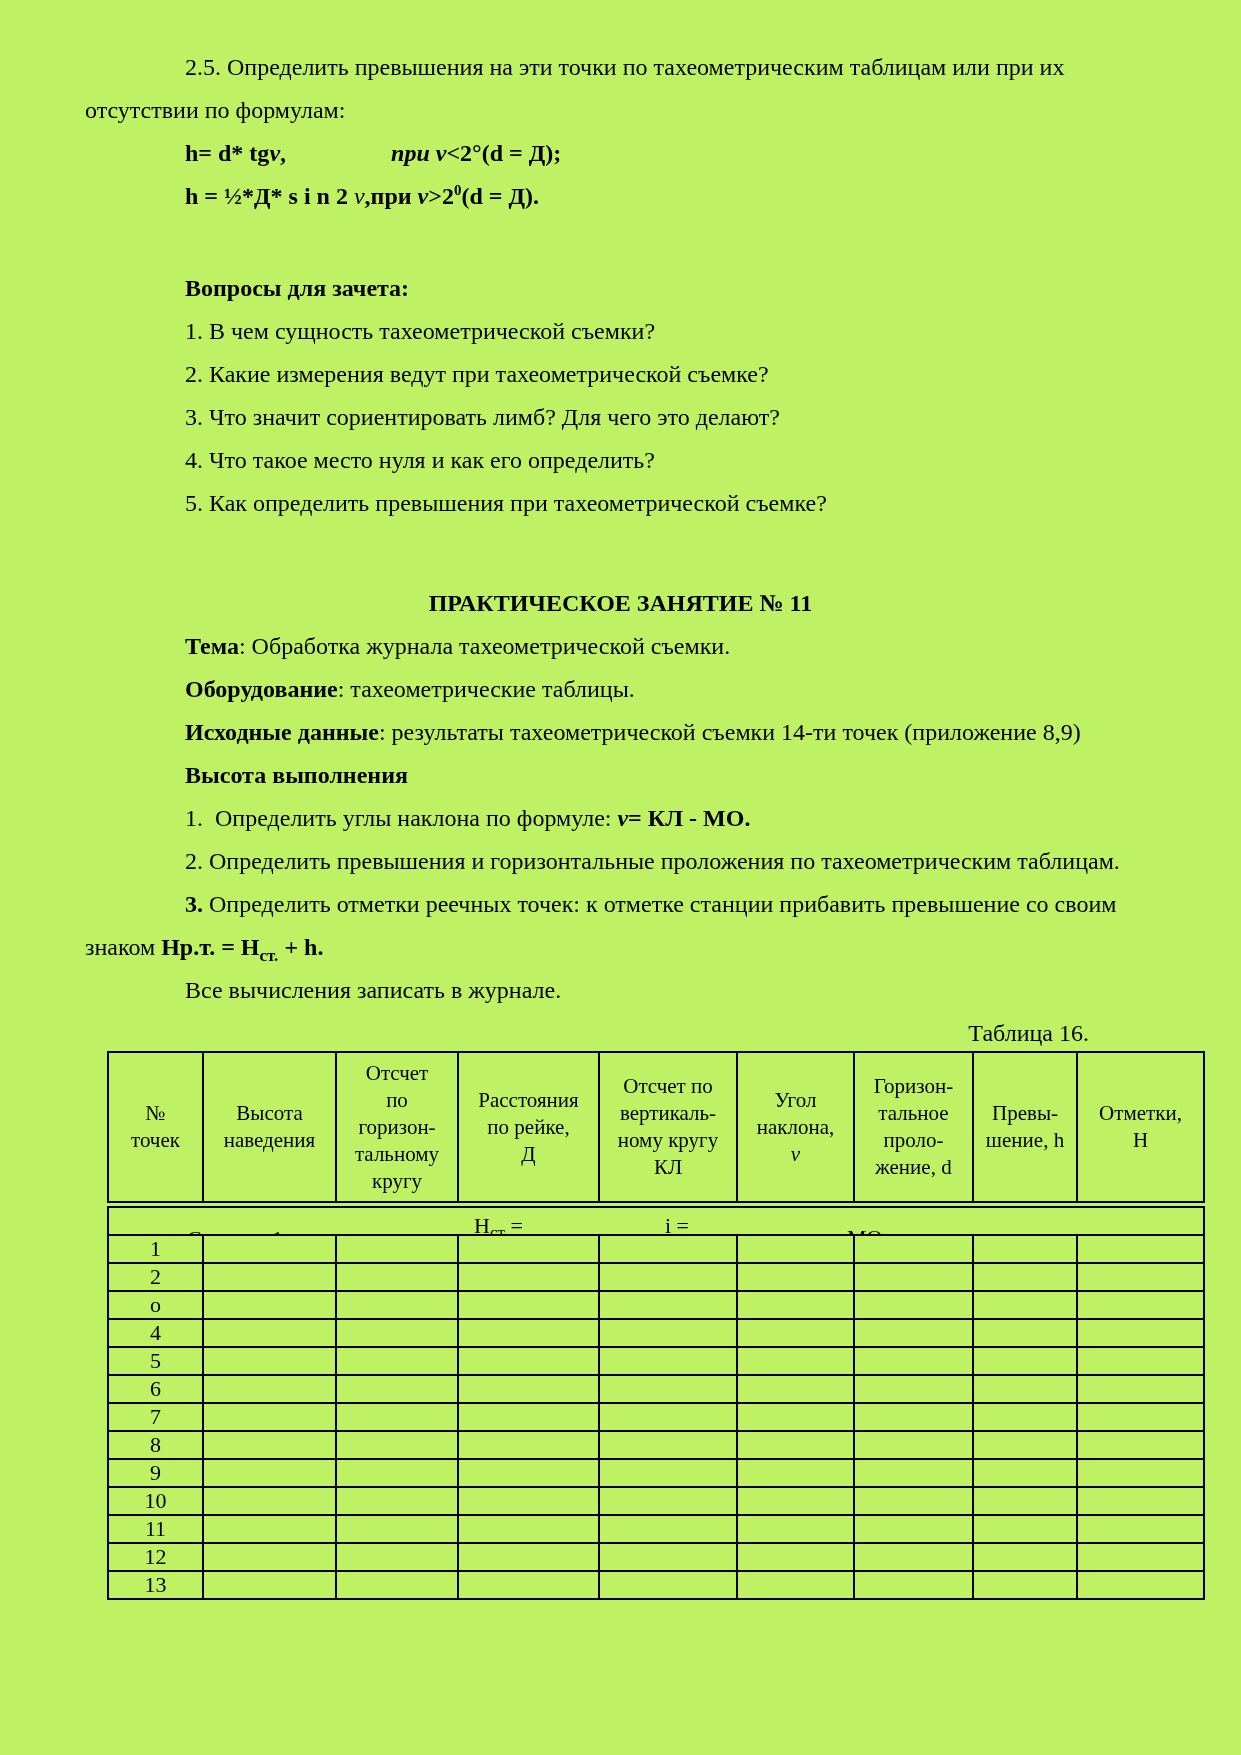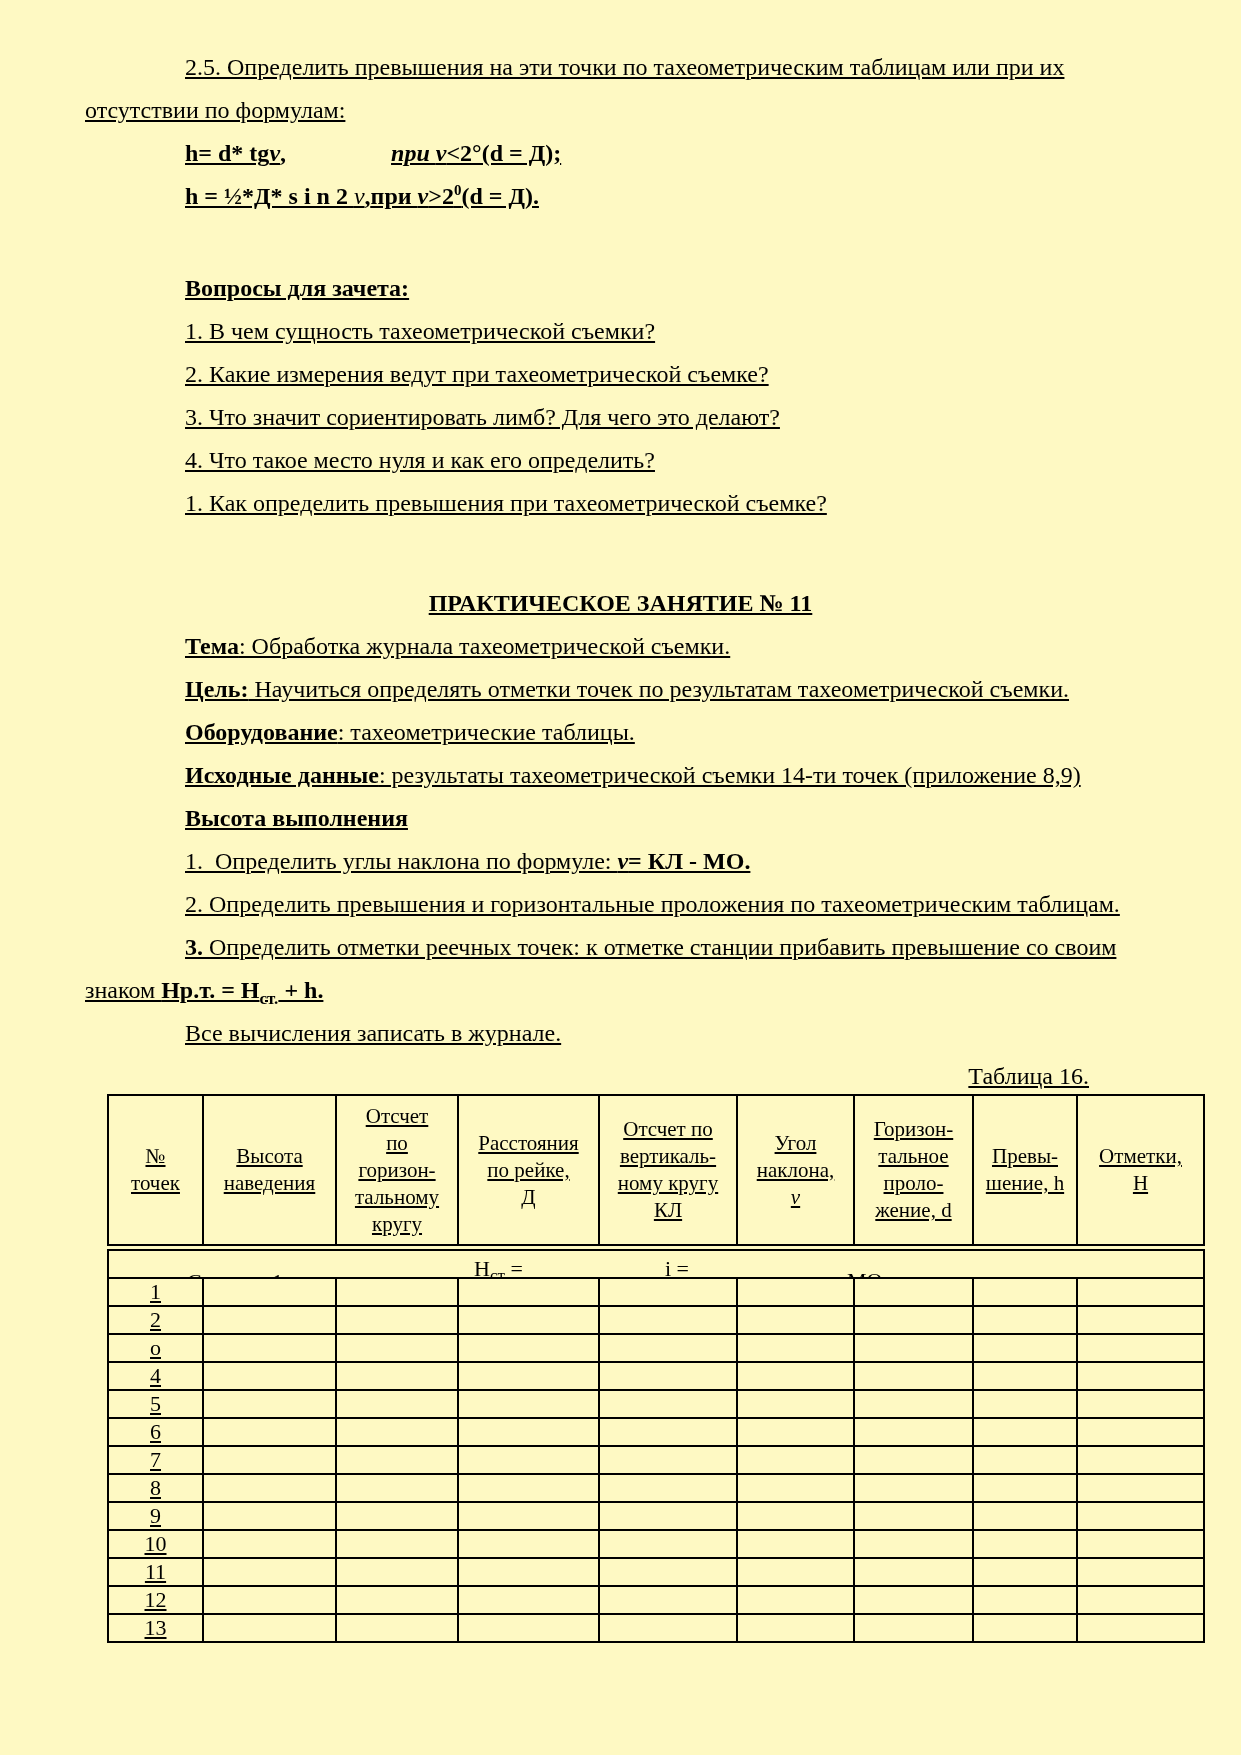--- a/index.html
+++ b/index.html
@@ -1,27 +1,26 @@
 <!DOCTYPE html>
 <html><head>
 <meta charset="utf-8">
 <style>
   html, body { margin: 0; padding: 0; background: #ffffff; }
   .page {
     position: relative;
     width: 1241px;
     height: 1755px;
     box-sizing: border-box;
-    background: #fef9c3;
+    background: #bef264;
     color: #000000;
     font-family: "Liberation Serif", "DejaVu Serif", serif;
     font-size: 24px;
     padding: 46px 60px 0 85px;
     overflow: hidden;
-    text-decoration: underline;
   }
   .line {
     margin: 0;
     line-height: 43px;
     white-space: nowrap;
   }
   .indent { padding-left: 100px; }
   .center { text-align: center; padding-right: 25px; }
   .mt-lg { margin-top: 49px; }
   .mt-xl { margin-top: 57px; }
@@ -78,24 +77,23 @@
   <div id="text-body">
       <p class="line indent"><span>2.5. Определить превышения на эти точки по тахеометрическим таблицам или при их</span></p>
       <p class="line"><span>отсутствии по формулам:</span></p>
       <p class="line indent"><span class="b">h= d* tg</span><span class="b i">v</span><span class="b">,</span><span class="gap"></span><span class="b i">при </span><span class="b i">v</span><span class="b">&lt;2°(d = Д);</span></p>
       <p class="line indent"><span class="b">h = ½*Д* s i n 2 </span><span class="i">v</span><span class="b">,</span><span class="b">при </span><span class="b i">v</span><span class="b">&gt;2</span><sup class="b">0</sup><span class="b">(d = Д).</span></p>
       <p class="line indent mt-lg"><span class="b">Вопросы для зачета:</span></p>
       <p class="line indent"><span>1. В чем сущность тахеометрической съемки?</span></p>
       <p class="line indent"><span>2. Какие измерения ведут при тахеометрической съемке?</span></p>
       <p class="line indent"><span>3. Что значит сориентировать лимб? Для чего это делают?</span></p>
       <p class="line indent"><span>4. Что такое место нуля и как его определить?</span></p>
-      <p class="line indent"><span>1. Как определить превышения при тахеометрической съемке?</span></p>
+      <p class="line indent"><span>5. Как определить превышения при тахеометрической съемке?</span></p>
       <p class="line center mt-xl"><span class="b">ПРАКТИЧЕСКОЕ ЗАНЯТИЕ № 11</span></p>
       <p class="line indent"><span class="b">Тема</span><span>: Обработка журнала тахеометрической съемки.</span></p>
-      <p class="line indent"><span class="b">Цель:</span><span> Научиться определять отметки точек по результатам тахеометрической съемки.</span></p>
       <p class="line indent"><span class="b">Оборудование</span><span>: тахеометрические таблицы.</span></p>
       <p class="line indent"><span class="b">Исходные данные</span><span>: результаты тахеометрической съемки 14-ти точек (приложение 8,9)</span></p>
       <p class="line indent"><span class="b">Высота выполнения</span></p>
       <p class="line indent"><span>1.&nbsp; Определить углы наклона по формуле: </span><span class="b i">v</span><span class="b">= КЛ - МО.</span></p>
       <p class="line indent"><span>2.&nbsp;Определить превышения и горизонтальные проложения по тахеометрическим таблицам.</span></p>
       <p class="line indent"><span class="b">3.</span><span> Определить отметки реечных точек: к отметке станции прибавить превышение со своим</span></p>
       <p class="line"><span>знаком </span><span class="b">Нр.т. = Н</span><sub class="b">ст.</sub><span class="b"> + h.</span></p>
       <p class="line indent"><span>Все вычисления записать в журнале.</span></p>
     </div>
 

